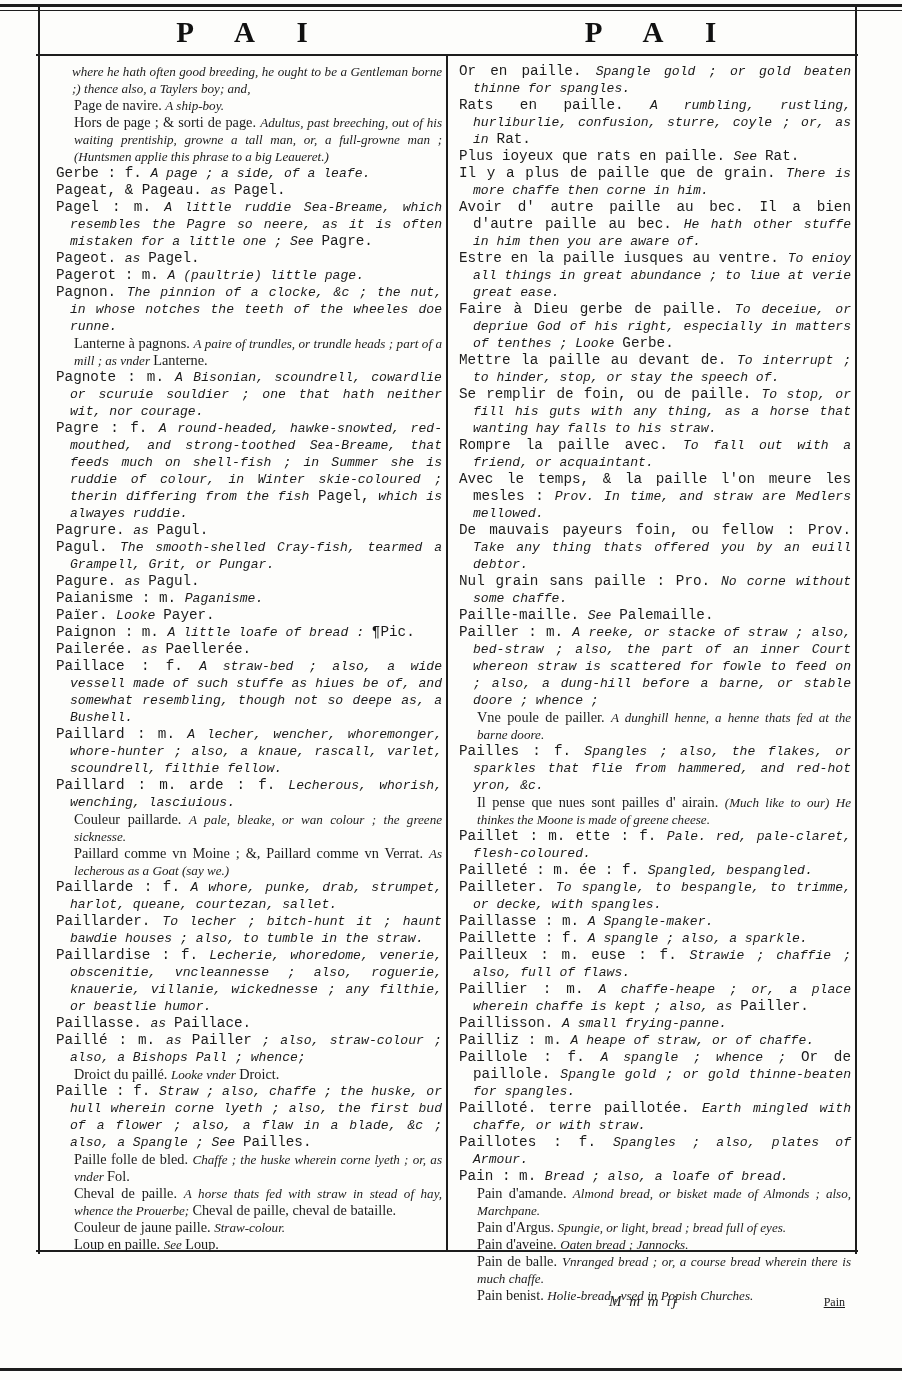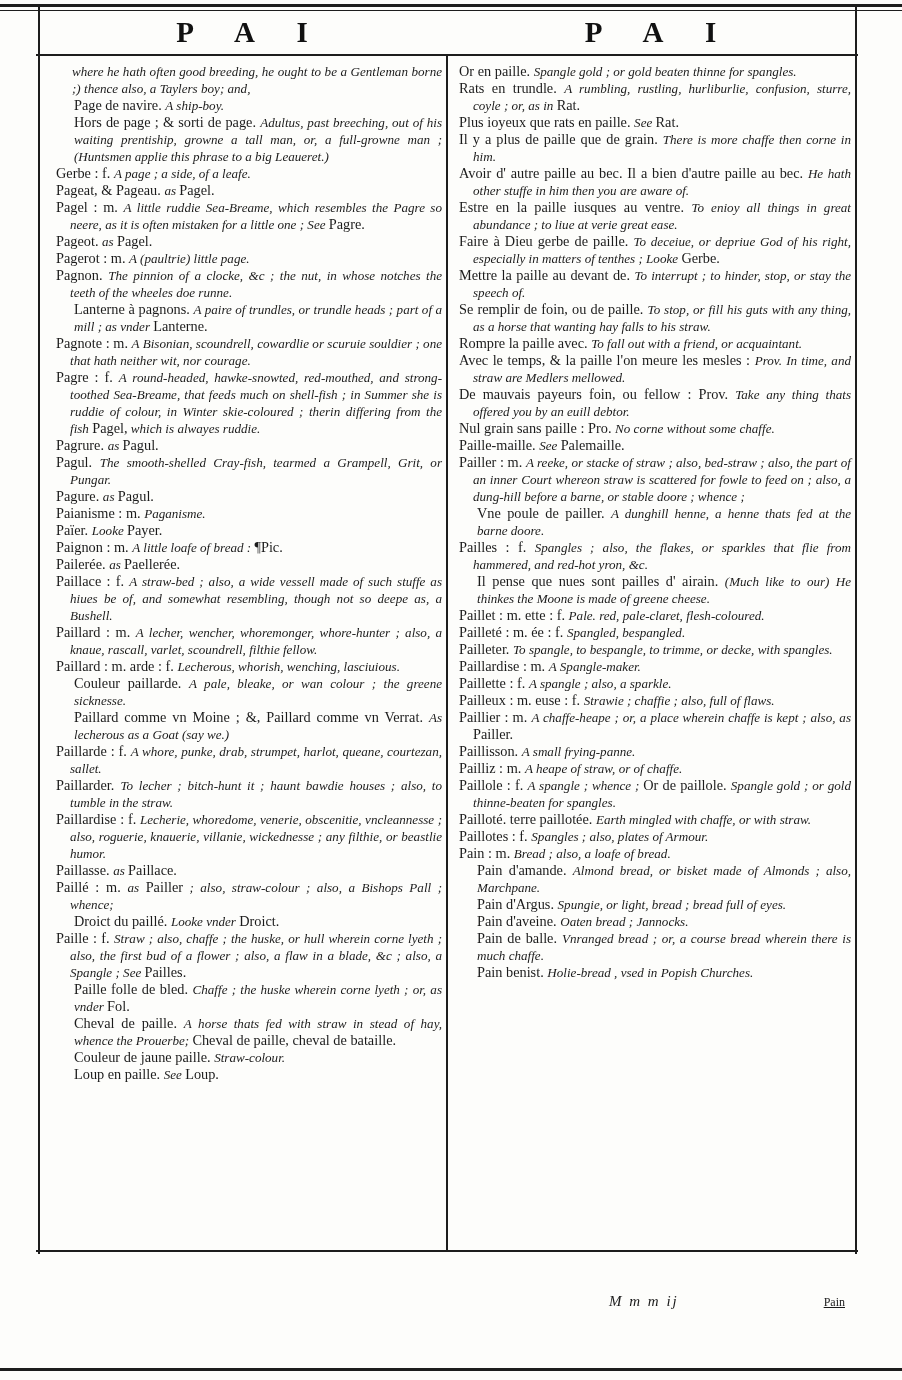--- a/index.html
+++ b/index.html
@@ -23,21 +23,21 @@
     letter-spacing:0.62em;text-indent:0.62em;text-align:center;color:#111;
   }
   #hdr-left{left:38px;width:408px;}
   #hdr-right{left:446px;width:409px;}
 
   .col{position:absolute;top:63px;font-size:13.5px;line-height:17px;text-align:justify;}
   #col-left{left:56px;width:386px;}
   #col-right{left:459px;width:392px;}
 
   p.entry{margin:0;}
-  p.e{padding-left:14px;text-indent:-14px;}
+  p.e{padding-left:14px;text-indent:-14px;font-family:Liberation Mono, monospace;}
   p.s{padding-left:18px;text-indent:0;}
   p.c{padding-left:16px;text-indent:0;}
 
   .r{font-size:14.3px;}
   .i{font-style:italic;font-size:13.1px;}
 
   .sigrow{
     position:absolute;left:459px;top:1293px;width:386px;
     display:flex;align-items:flex-end;
   }
@@ -94,41 +94,41 @@
       <p class="entry e"><span class="r">Paillé : m. </span><span class="i">as </span><span class="r">Pailler</span><span class="i"> ; also, straw-colour ; also, a Bishops Pall ; whence;</span></p>
       <p class="entry s"><span class="r">Droict du paillé. </span><span class="i">Looke vnder </span><span class="r">Droict.</span></p>
       <p class="entry e"><span class="r">Paille : f. </span><span class="i">Straw ; also, chaffe ; the huske, or hull wherein corne lyeth ; also, the first bud of a flower ; also, a flaw in a blade, &amp;c ; also, a Spangle ; See </span><span class="r">Pailles.</span></p>
       <p class="entry s"><span class="r">Paille folle de bled. </span><span class="i">Chaffe ; the huske wherein corne lyeth ; or, as vnder </span><span class="r">Fol.</span></p>
       <p class="entry s"><span class="r">Cheval de paille. </span><span class="i">A horse thats fed with straw in stead of hay, whence the Prouerbe; </span><span class="r">Cheval de paille, cheval de bataille.</span></p>
       <p class="entry s"><span class="r">Couleur de jaune paille. </span><span class="i">Straw-colour.</span></p>
       <p class="entry s"><span class="r">Loup en paille. </span><span class="i">See </span><span class="r">Loup.</span></p>
     </div>
   <div class="col" id="col-right">
       <p class="entry e"><span class="r">Or en paille. </span><span class="i">Spangle gold ; or gold beaten thinne for spangles.</span></p>
-      <p class="entry e"><span class="r">Rats en trundle. </span><span class="i">A rumbling, rustling, hurliburlie, confusion, sturre, coyle ; or, as in </span><span class="r">Rat.</span></p>
+      <p class="entry e"><span class="r">Rats en paille. </span><span class="i">A rumbling, rustling, hurliburlie, confusion, sturre, coyle ; or, as in </span><span class="r">Rat.</span></p>
       <p class="entry e"><span class="r">Plus ioyeux que rats en paille. </span><span class="i">See </span><span class="r">Rat.</span></p>
       <p class="entry e"><span class="r">Il y a plus de paille que de grain. </span><span class="i">There is more chaffe then corne in him.</span></p>
       <p class="entry e"><span class="r">Avoir d' autre paille au bec. Il a bien d'autre paille au bec. </span><span class="i">He hath other stuffe in him then you are aware of.</span></p>
       <p class="entry e"><span class="r">Estre en la paille iusques au ventre. </span><span class="i">To enioy all things in great abundance ; to liue at verie great ease.</span></p>
       <p class="entry e"><span class="r">Faire à Dieu gerbe de paille. </span><span class="i">To deceiue, or depriue God of his right, especially in matters of tenthes ; Looke </span><span class="r">Gerbe.</span></p>
       <p class="entry e"><span class="r">Mettre la paille au devant de. </span><span class="i">To interrupt ; to hinder, stop, or stay the speech of.</span></p>
       <p class="entry e"><span class="r">Se remplir de foin, ou de paille. </span><span class="i">To stop, or fill his guts with any thing, as a horse that wanting hay falls to his straw.</span></p>
       <p class="entry e"><span class="r">Rompre la paille avec. </span><span class="i">To fall out with a friend, or acquaintant.</span></p>
       <p class="entry e"><span class="r">Avec le temps, &amp; la paille l'on meure les mesles : </span><span class="i">Prov. In time, and straw are Medlers mellowed.</span></p>
       <p class="entry e"><span class="r">De mauvais payeurs foin, ou fellow : Prov. </span><span class="i">Take any thing thats offered you by an euill debtor.</span></p>
       <p class="entry e"><span class="r">Nul grain sans paille : Pro. </span><span class="i">No corne without some chaffe.</span></p>
       <p class="entry e"><span class="r">Paille-maille. </span><span class="i">See </span><span class="r">Palemaille.</span></p>
       <p class="entry e"><span class="r">Pailler : m. </span><span class="i">A reeke, or stacke of straw ; also, bed-straw ; also, the part of an inner Court whereon straw is scattered for fowle to feed on ; also, a dung-hill before a barne, or stable doore ; whence ;</span></p>
       <p class="entry s"><span class="r">Vne poule de pailler. </span><span class="i">A dunghill henne, a henne thats fed at the barne doore.</span></p>
       <p class="entry e"><span class="r">Pailles : f. </span><span class="i">Spangles ; also, the flakes, or sparkles that flie from hammered, and red-hot yron, &amp;c.</span></p>
       <p class="entry s"><span class="r">Il pense que nues sont pailles d' airain. </span><span class="i">(Much like to our) He thinkes the Moone is made of greene cheese.</span></p>
       <p class="entry e"><span class="r">Paillet : m. ette : f. </span><span class="i">Pale. red, pale-claret, flesh-coloured.</span></p>
       <p class="entry e"><span class="r">Pailleté : m. ée : f. </span><span class="i">Spangled, bespangled.</span></p>
       <p class="entry e"><span class="r">Pailleter. </span><span class="i">To spangle, to bespangle, to trimme, or decke, with spangles.</span></p>
-      <p class="entry e"><span class="r">Paillardise : m. </span><span class="i">A Spangle-maker.</span></p>
+      <p class="entry e"><span class="r">Paillasse : m. </span><span class="i">A Spangle-maker.</span></p>
       <p class="entry e"><span class="r">Paillette : f. </span><span class="i">A spangle ; also, a sparkle.</span></p>
       <p class="entry e"><span class="r">Pailleux : m. euse : f. </span><span class="i">Strawie ; chaffie ; also, full of flaws.</span></p>
       <p class="entry e"><span class="r">Paillier : m. </span><span class="i">A chaffe-heape ; or, a place wherein chaffe is kept ; also, as </span><span class="r">Pailler.</span></p>
       <p class="entry e"><span class="r">Paillisson. </span><span class="i">A small frying-panne.</span></p>
       <p class="entry e"><span class="r">Pailliz : m. </span><span class="i">A heape of straw, or of chaffe.</span></p>
       <p class="entry e"><span class="r">Paillole : f. </span><span class="i">A spangle ; whence ; </span><span class="r">Or de paillole. </span><span class="i">Spangle gold ; or gold thinne-beaten for spangles.</span></p>
       <p class="entry e"><span class="r">Pailloté. terre paillotée. </span><span class="i">Earth mingled with chaffe, or with straw.</span></p>
       <p class="entry e"><span class="r">Paillotes : f. </span><span class="i">Spangles ; also, plates of Armour.</span></p>
       <p class="entry e"><span class="r">Pain : m. </span><span class="i">Bread ; also, a loafe of bread.</span></p>
       <p class="entry s"><span class="r">Pain d'amande. </span><span class="i">Almond bread, or bisket made of Almonds ; also, Marchpane.</span></p>

